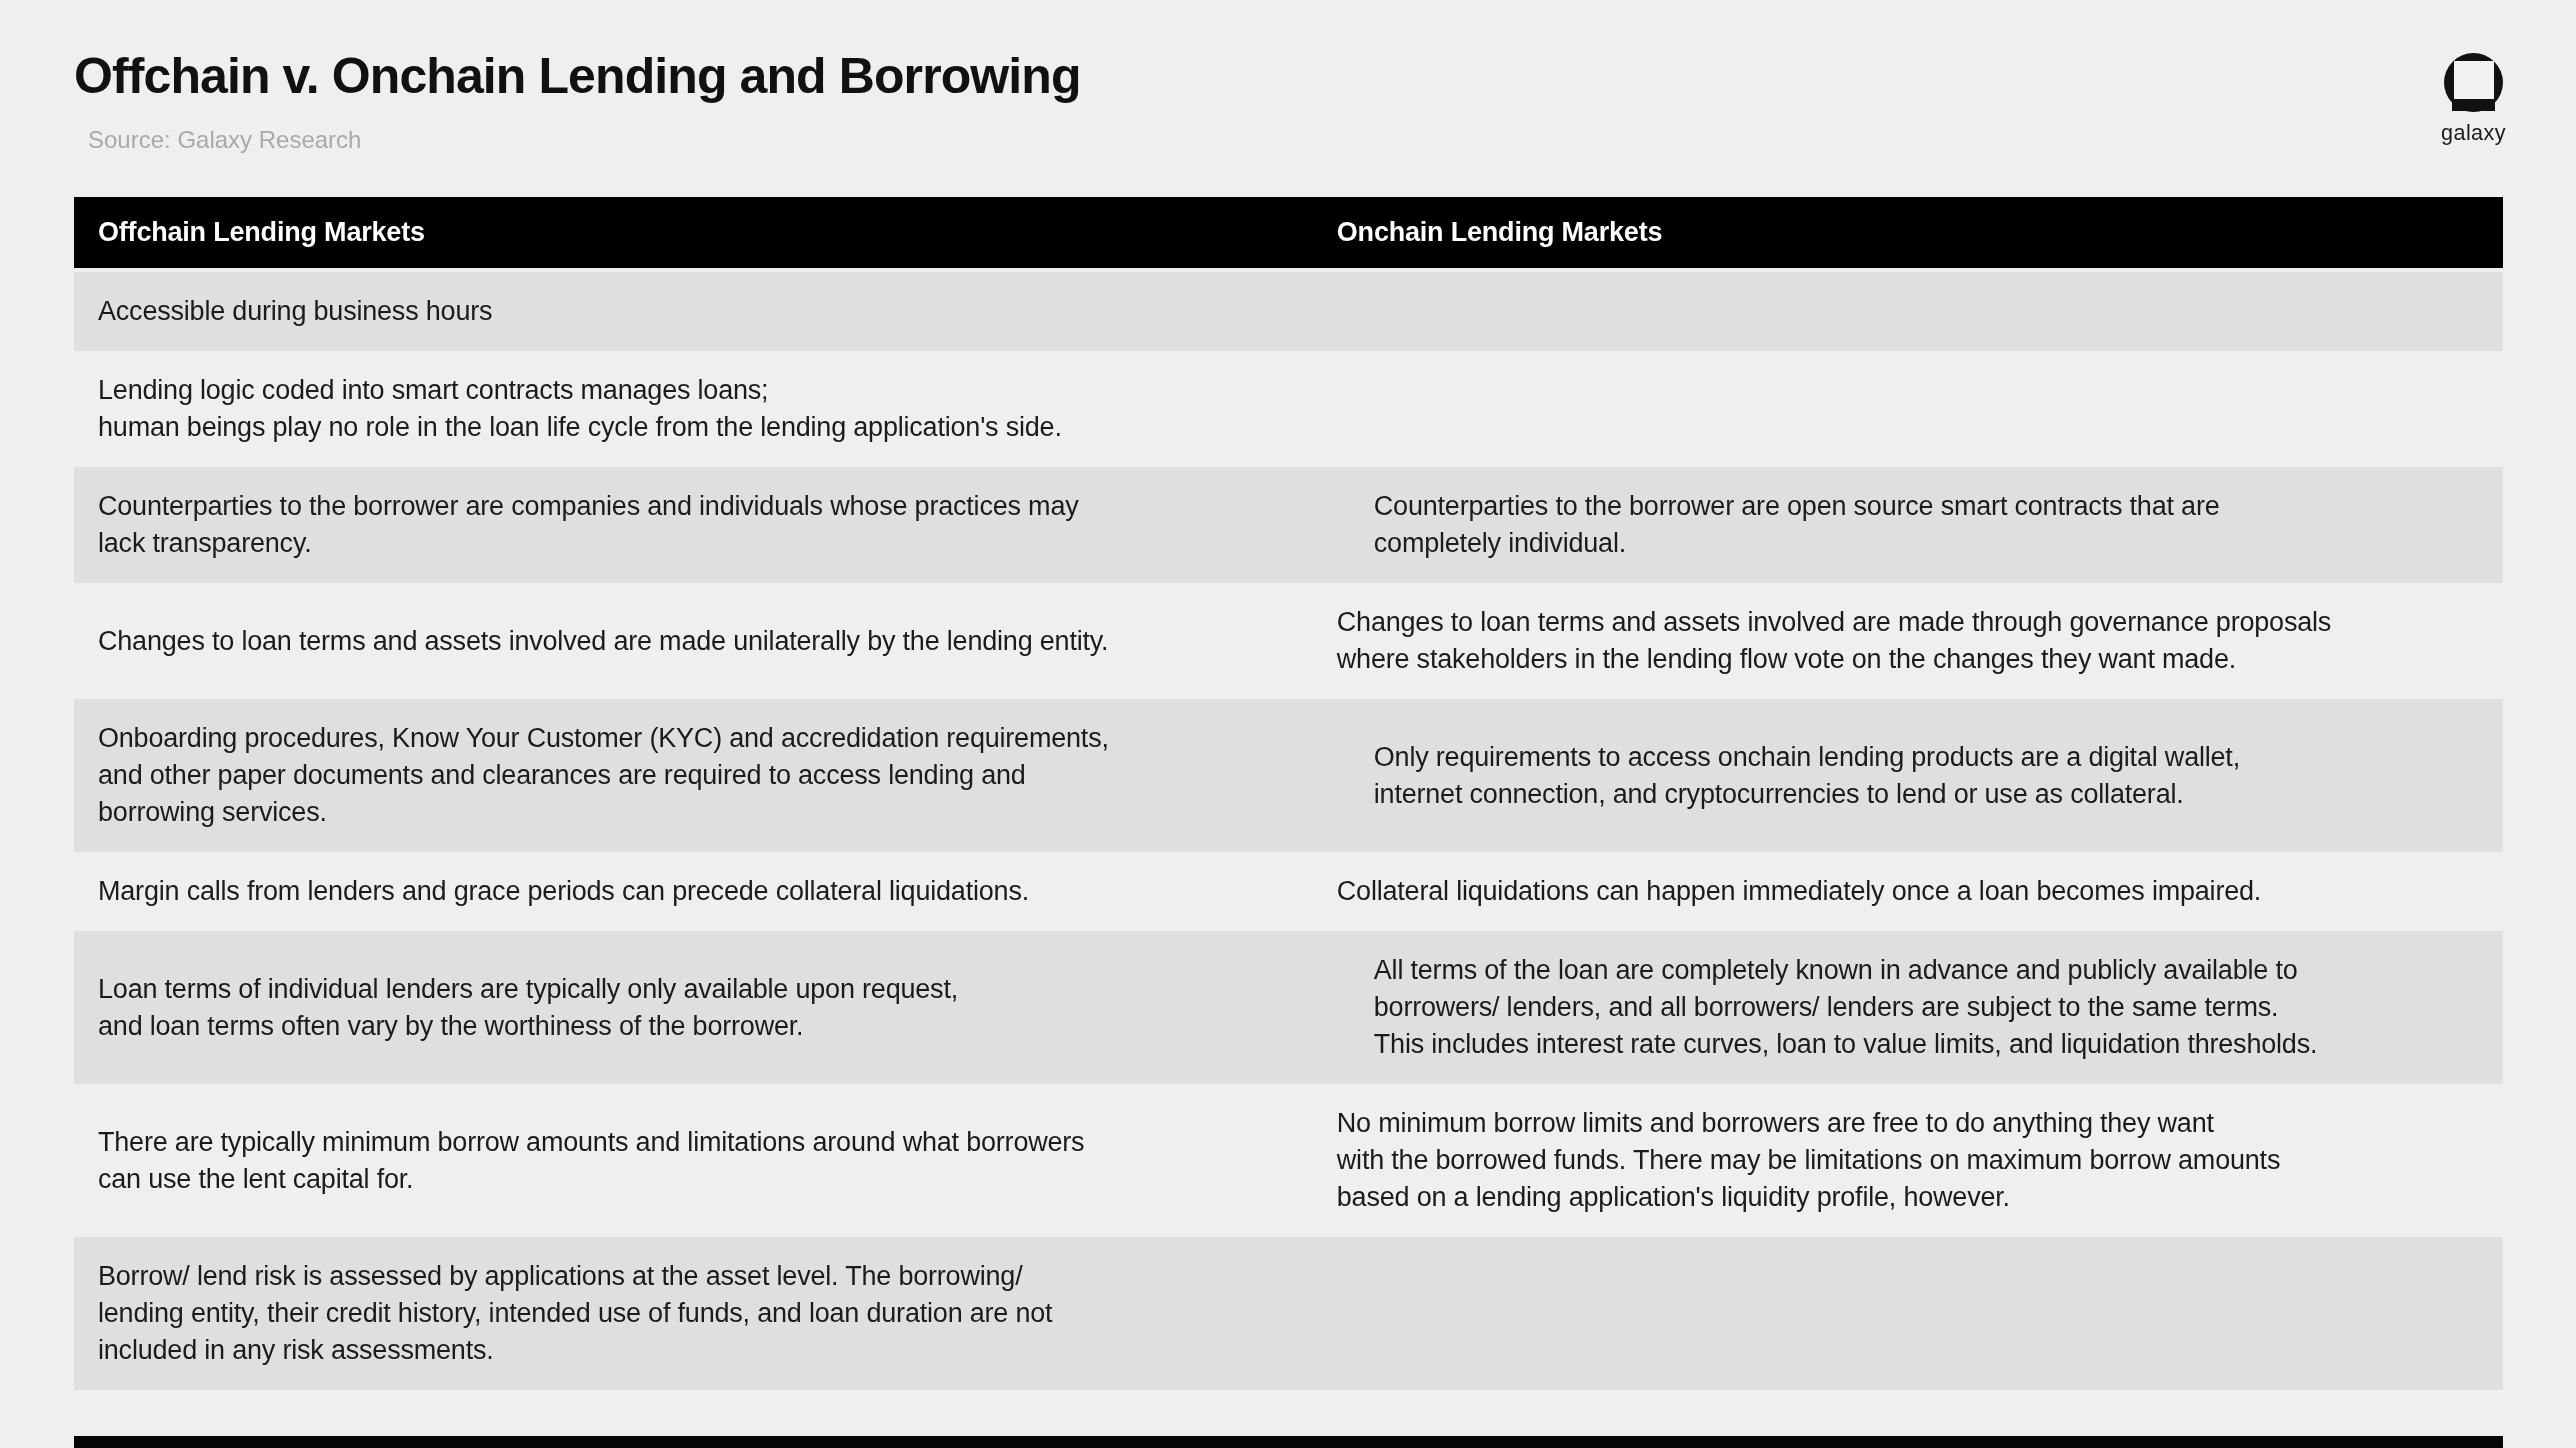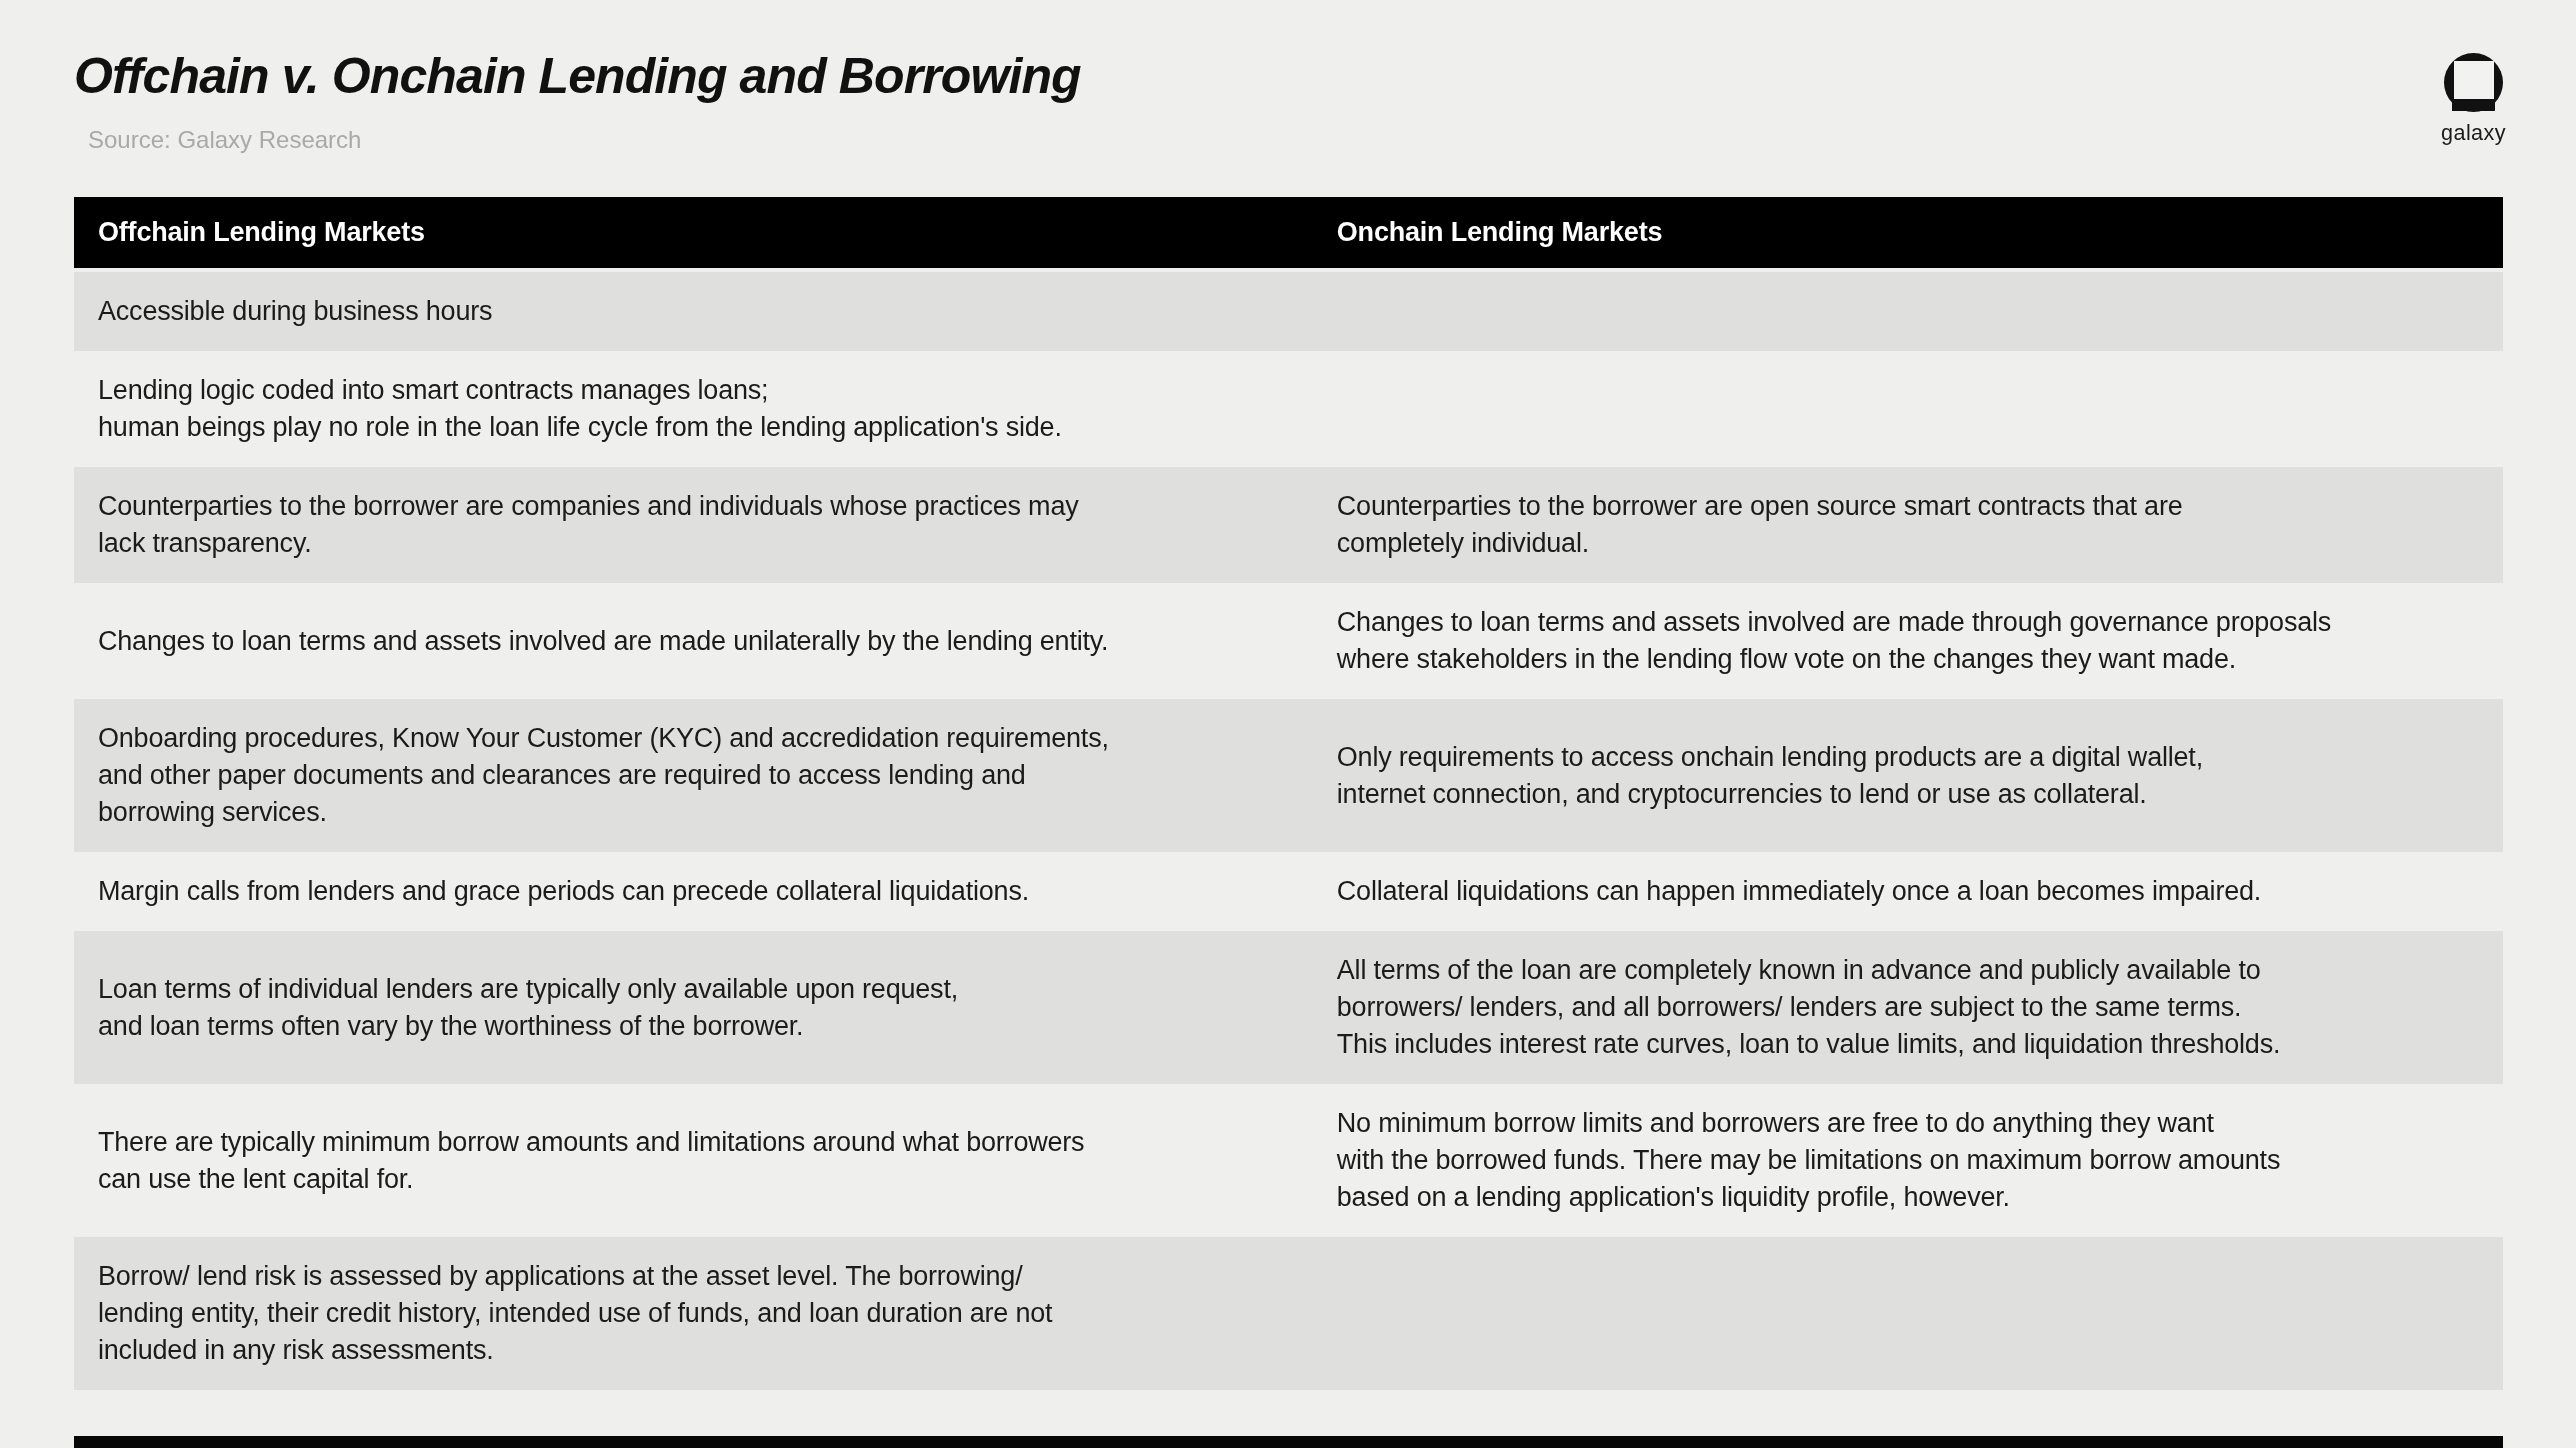--- a/index.html
+++ b/index.html
@@ -21,21 +21,20 @@
   
   .page-title {
     position: absolute;
     left: 74px;
     top: 47px;
     font-size: 50px;
     font-weight: 700;
     letter-spacing: -0.9px;
     color: #111;
     white-space: nowrap;
-    font-style: italic;
   }
   .source-label {
     position: absolute;
     left: 88px;
     top: 126px;
     font-size: 24px;
     font-weight: 400;
     letter-spacing: 0px;
     color: #a9a9a9;
     white-space: nowrap;
@@ -98,20 +97,21 @@
     letter-spacing: -0.3px;
     margin-bottom: 4.3px;
   }
   .row {
     display: flex;
     align-items: center;
     padding: 21px 0;
   }
   .row.shaded {
     background: #dfdfde;
+    gap: 37px;
   }
   .cell-off {
     width: 51%;
     padding: 0 60px 0 24px;
     box-sizing: border-box;
   }
   .cell-on {
     flex: 1;
     padding: 0 38px 0 24px;
     box-sizing: border-box;

